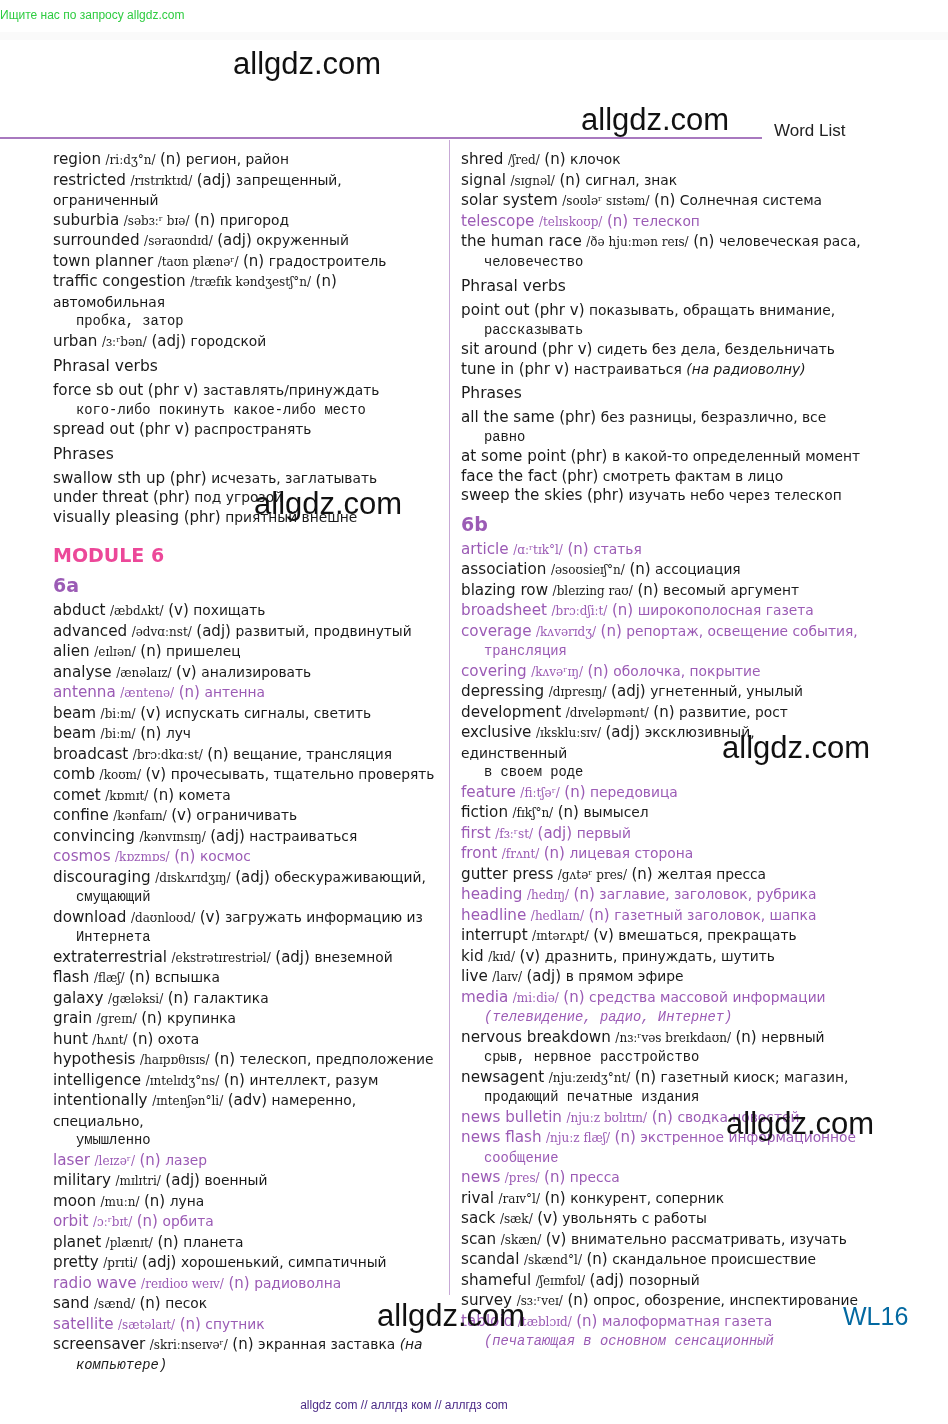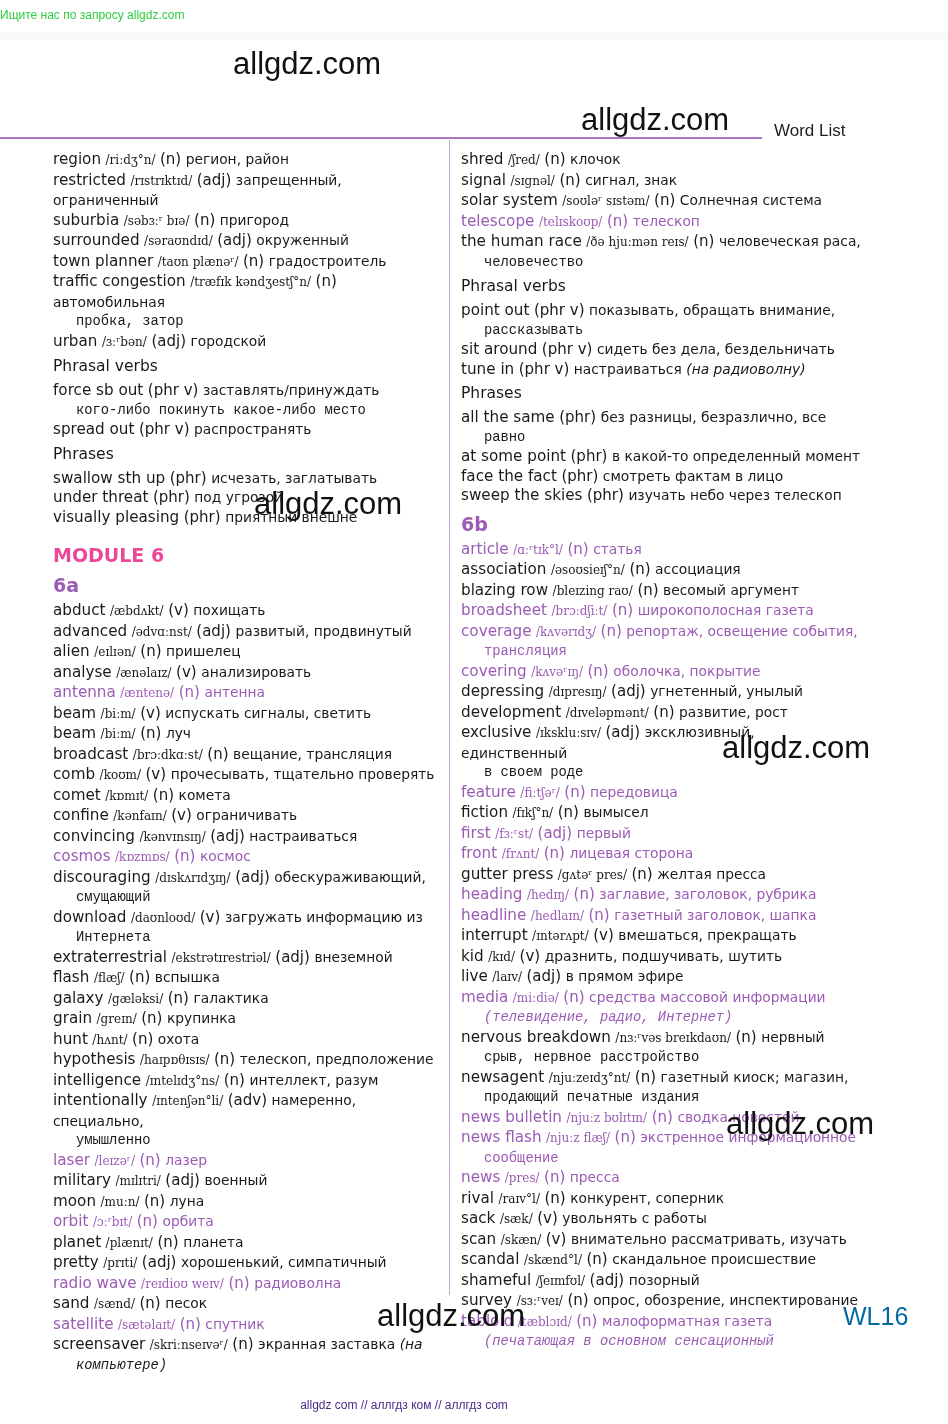--- a/index.html
+++ b/index.html
@@ -153,21 +153,21 @@
       <div class="entry"><span class="w">development</span> <span class="ph">/dɪveləpmənt/</span> <span class="pos">(n)</span> <span class="tr">развитие, рост</span></div>
       <div class="entry"><span class="w">exclusive</span> <span class="ph">/ɪkskluːsɪv/</span> <span class="pos">(adj)</span> <span class="tr">эксклюзивный, единственный</span><div class="cont tr">в своем роде</div></div>
       <div class="entry hl"><span class="w">feature</span> <span class="ph">/fiːtʃəʳ/</span> <span class="pos">(n)</span> <span class="tr">передовица</span></div>
       <div class="entry"><span class="w">fiction</span> <span class="ph">/fɪkʃ°n/</span> <span class="pos">(n)</span> <span class="tr">вымысел</span></div>
       <div class="entry hl"><span class="w">first</span> <span class="ph">/fɜːʳst/</span> <span class="pos">(adj)</span> <span class="tr">первый</span></div>
       <div class="entry hl"><span class="w">front</span> <span class="ph">/frʌnt/</span> <span class="pos">(n)</span> <span class="tr">лицевая сторона</span></div>
       <div class="entry"><span class="w">gutter press</span> <span class="ph">/gʌtəʳ pres/</span> <span class="pos">(n)</span> <span class="tr">желтая пресса</span></div>
       <div class="entry hl"><span class="w">heading</span> <span class="ph">/hedɪŋ/</span> <span class="pos">(n)</span> <span class="tr">заглавие, заголовок, рубрика</span></div>
       <div class="entry hl"><span class="w">headline</span> <span class="ph">/hedlaɪn/</span> <span class="pos">(n)</span> <span class="tr">газетный заголовок, шапка</span></div>
       <div class="entry"><span class="w">interrupt</span> <span class="ph">/ɪntərʌpt/</span> <span class="pos">(v)</span> <span class="tr">вмешаться, прекращать</span></div>
-      <div class="entry"><span class="w">kid</span> <span class="ph">/kɪd/</span> <span class="pos">(v)</span> <span class="tr">дразнить, подшучивать, шутить</span></div>
+      <div class="entry"><span class="w">kid</span> <span class="ph">/kɪd/</span> <span class="pos">(v)</span> <span class="tr">дразнить, принуждать, шутить</span></div>
       <div class="entry"><span class="w">live</span> <span class="ph">/laɪv/</span> <span class="pos">(adj)</span> <span class="tr">в прямом эфире</span></div>
       <div class="entry hl"><span class="w">media</span> <span class="ph">/miːdiə/</span> <span class="pos">(n)</span> <span class="tr">средства массовой информации</span><div class="cont tr it">(телевидение, радио, Интернет)</div></div>
       <div class="entry"><span class="w">nervous breakdown</span> <span class="ph">/nɜːʳvəs breɪkdaʊn/</span> <span class="pos">(n)</span> <span class="tr">нервный</span><div class="cont tr">срыв, нервное расстройство</div></div>
       <div class="entry"><span class="w">newsagent</span> <span class="ph">/njuːzeɪdʒ°nt/</span> <span class="pos">(n)</span> <span class="tr">газетный киоск; магазин,</span><div class="cont tr">продающий печатные издания</div></div>
       <div class="entry hl"><span class="w">news bulletin</span> <span class="ph">/njuːz bʊlɪtɪn/</span> <span class="pos">(n)</span> <span class="tr">сводка новостей</span></div>
       <div class="entry hl"><span class="w">news flash</span> <span class="ph">/njuːz flæʃ/</span> <span class="pos">(n)</span> <span class="tr">экстренное информационное</span><div class="cont tr">сообщение</div></div>
       <div class="entry hl"><span class="w">news</span> <span class="ph">/pres/</span> <span class="pos">(n)</span> <span class="tr">пресса</span></div>
       <div class="entry"><span class="w">rival</span> <span class="ph">/raɪv°l/</span> <span class="pos">(n)</span> <span class="tr">конкурент, соперник</span></div>
       <div class="entry"><span class="w">sack</span> <span class="ph">/sæk/</span> <span class="pos">(v)</span> <span class="tr">увольнять с работы</span></div>
       <div class="entry"><span class="w">scan</span> <span class="ph">/skæn/</span> <span class="pos">(v)</span> <span class="tr">внимательно рассматривать, изучать</span></div>

